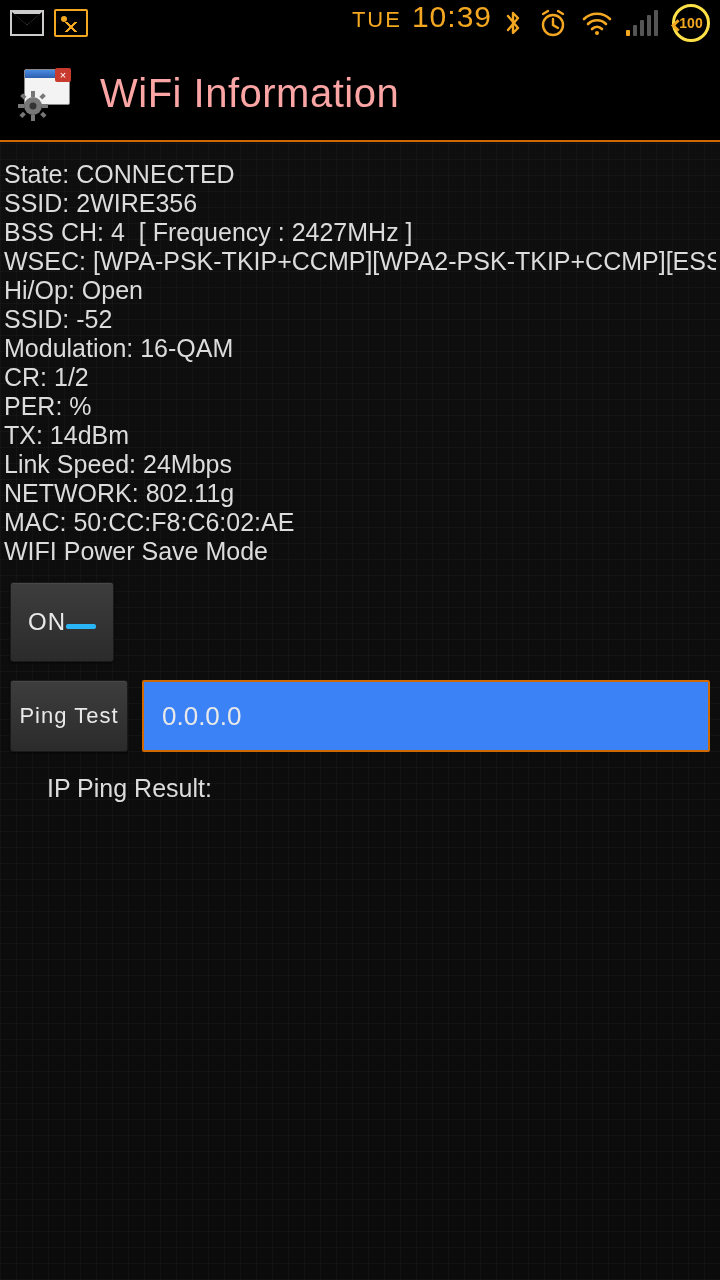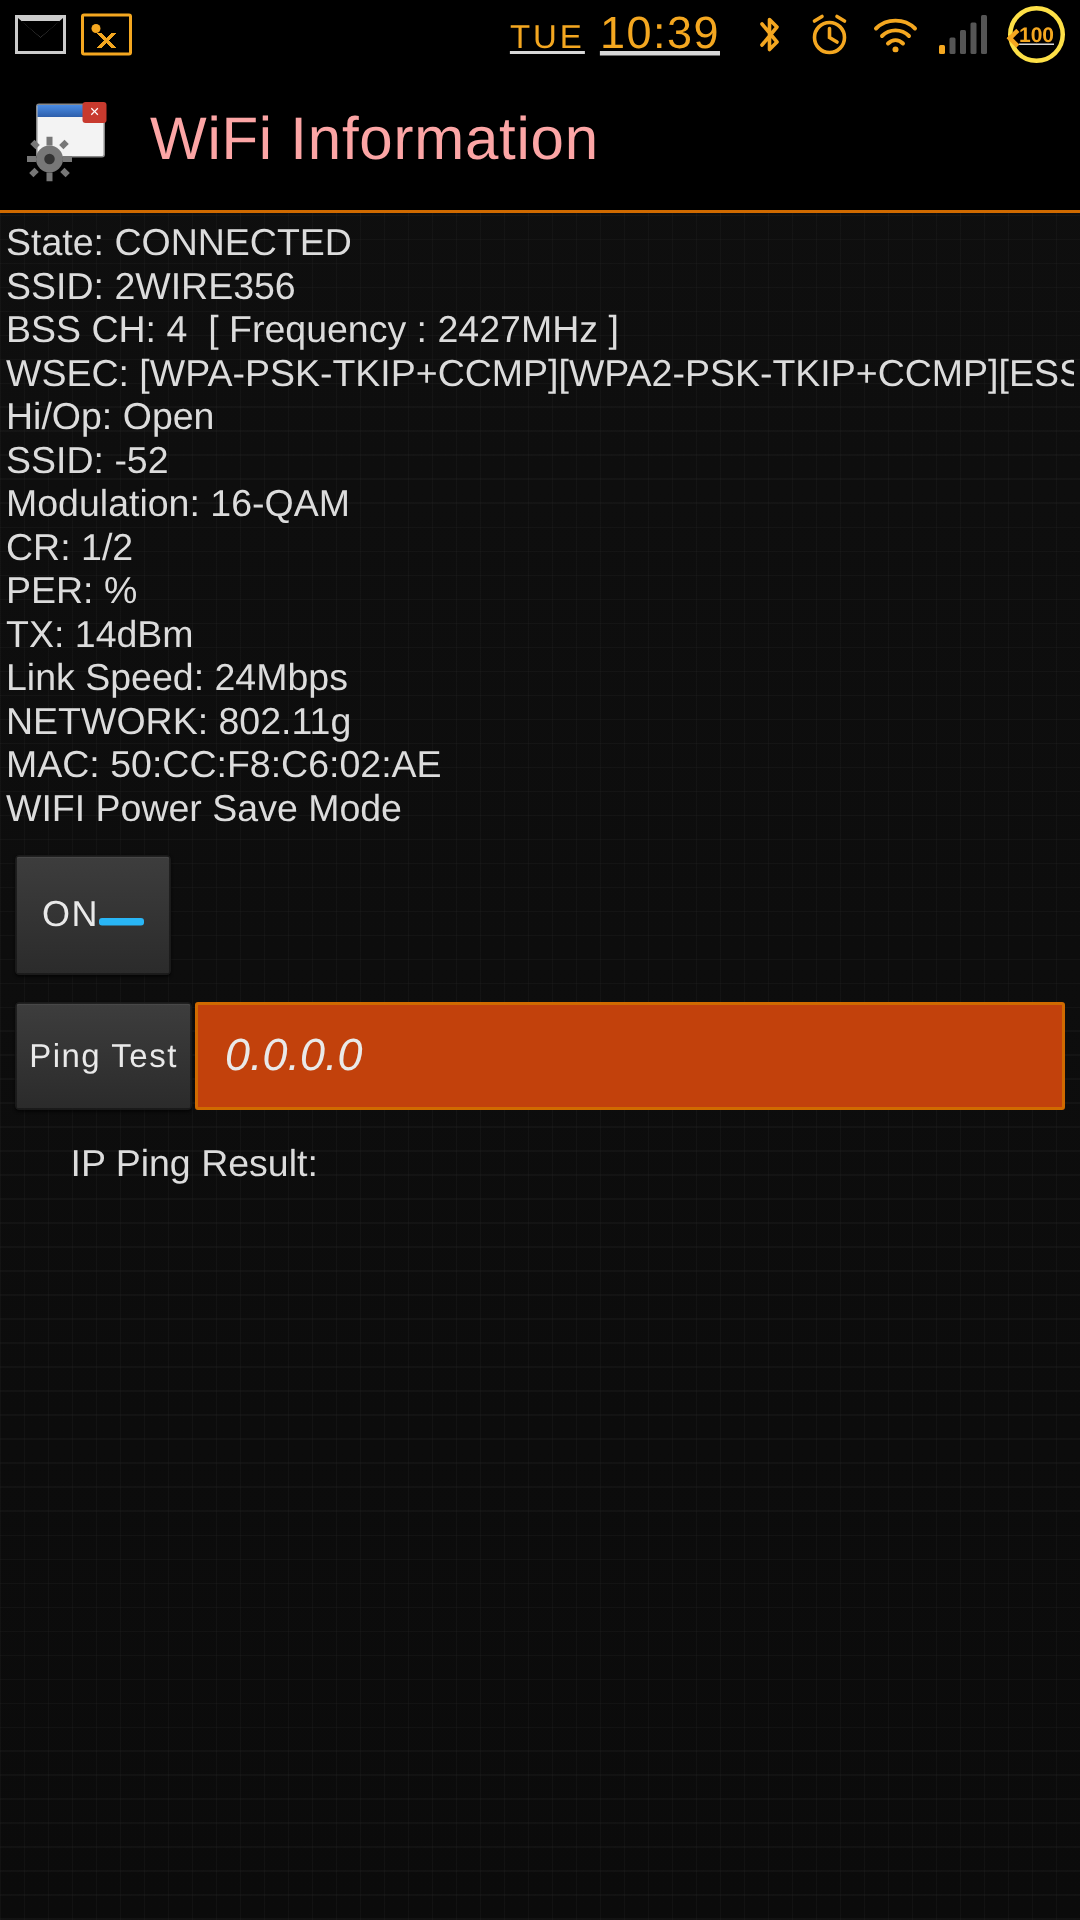--- a/index.html
+++ b/index.html
@@ -16,24 +16,22 @@
       repeating-linear-gradient(0deg, rgba(40,40,40,0.25) 0 1px, transparent 1px 16px),
       repeating-linear-gradient(90deg, rgba(40,40,40,0.25) 0 1px, transparent 1px 16px),
       linear-gradient(#0f0f0f, #0b0b0b);
   }
 
   
   .status-bar {
     height: 46px;
     background: #000;
     display: flex;
-    align-items: center;
     padding: 0 10px;
-    gap: 22px;
-    text-decoration: underline;
+    gap: 10px;
   }
   .status-left { display: flex; align-items: center; gap: 10px; }
   .status-spacer { flex: 1; }
   .status-time {
     color: #f4a720;
     font-size: 30px;
     letter-spacing: 1px;
     display: flex; align-items: baseline; gap: 6px;
   }
   .status-time .day { font-size: 22px; letter-spacing: 2px; padding-right: 4px;}
@@ -109,20 +107,21 @@
   .app-title {
     font-size: 40px; font-weight: 400; color: #fca5a5; letter-spacing: 0.5px;
   }
 
   
   .info {
     padding: 6px 4px 8px 4px;
     font-size: 25px;
     line-height: 29px;
     color: #dcdcdc;
+    margin-top: 12px;
   }
   .info .row {
     white-space: nowrap; overflow: hidden; text-overflow: clip;
   }
 
   .controls { padding: 8px 10px; }
   .btn {
     display: inline-flex; flex-direction: row; align-items: center; justify-content: center;
     min-width: 104px; height: 80px;
     background: linear-gradient(#3d3d3d,#2b2b2b);
@@ -130,29 +129,28 @@
     color: #e9e9e9; font-size: 24px; letter-spacing: 1px;
     box-shadow: inset 0 1px 0 rgba(255,255,255,0.06), 0 1px 2px rgba(0,0,0,0.6);
     cursor: pointer;
   }
   .btn.on .underline {
     margin-top: 8px; width: 30px; height: 5px; background: #29b6f6; border-radius: 2px;
   }
 
   .ping-row {
     margin-top: 18px;
-    display: flex; align-items: flex-start; gap: 2px;
+    display: flex; align-items: flex-start; gap: 14px;
   }
   .ping-row .btn { height: 72px; min-width: 118px; font-size: 22px; }
   .ping-input {
     flex: 1; height: 72px;
-    background: #c2410c; border: 2px solid #d06a00; border-radius: 2px;
-    color: #e9e9e9; font-size: 30px; padding: 0 18px;
+    background: #3b82f6; border: 2px solid #d06a00; border-radius: 2px;
+    color: #e9e9e9; font-size: 26px; padding: 0 18px;
     outline: none;
-    font-style: italic;
   }
 
   .ping-result {
     padding: 14px 4px; font-size: 25px; color: #dcdcdc; margin-left: 43px;
   }
 </style>
 </head>
 <body>
 
 <div class="status-bar">

